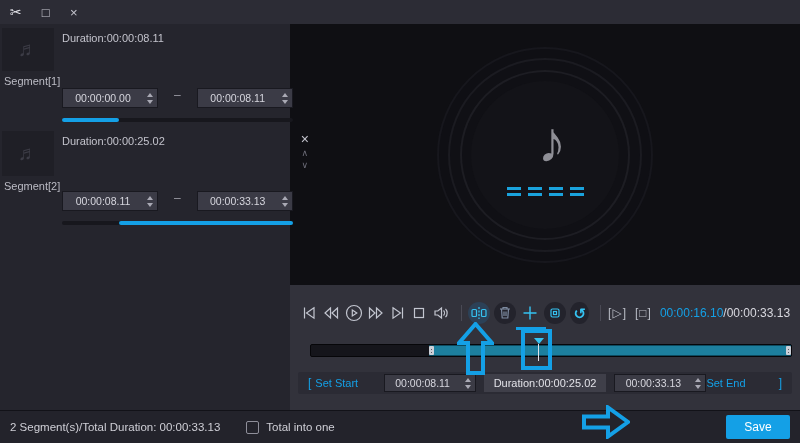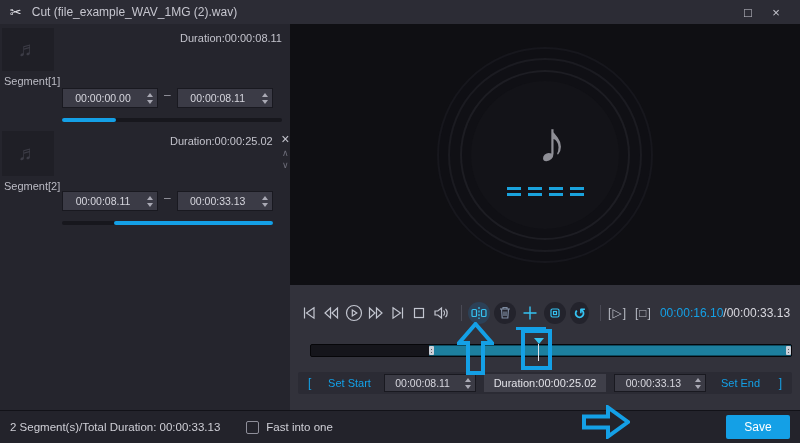--- a/index.html
+++ b/index.html
@@ -19,22 +19,22 @@
   .main { display:flex; height:386px; }
   .left-panel { width:290px; background:#25252d; position:relative; }
   .right-panel { width:510px; display:flex; flex-direction:column; }
   
   .segment { display:flex; margin-top:4px; }
   .seg-thumb-col { width:58px; padding-left:2px; }
   .seg-thumb { width:52px; height:43px; background:#1f1f26; display:flex; align-items:center; justify-content:center; }
   .seg-thumb span { color:#3c3c46; font-size:20px; }
   .seg-label { color:#bcbcc5; font-size:11px; margin-top:4px; padding-left:2px; white-space:nowrap; }
   .seg-detail { flex:1; padding:4px 8px 0 4px; }
-  .seg-duration { text-align:right; color:#c3c3cc; font-size:11px; margin-bottom:6px; }
-  .seg-inputs { display:flex; align-items:flex-start; gap:6px;margin-top:44px; }
+  .seg-duration { text-align:left; color:#c3c3cc; font-size:11px; margin-bottom:6px; }
+  .seg-inputs { display:flex; align-items:flex-start; gap:16px;margin-top:44px; }
   .time-box { background:#3b3b46; border:1px solid #191920; height:20px; display:flex; align-items:center;
               width:96px; }
   .time-box .val { flex:1; text-align:center; color:#d6d6de; font-size:10.5px; }
   .spin { width:14px; height:100%; display:flex; flex-direction:column; align-items:center; justify-content:center; gap:3px; }
   .tri-up { width:0; height:0; border-left:3px solid transparent; border-right:3px solid transparent; border-bottom:4px solid #a9a9b4; }
   .tri-dn { width:0; height:0; border-left:3px solid transparent; border-right:3px solid transparent; border-top:4px solid #a9a9b4; }
   .seg-dash { color:#9a9aa3; }
   .seg-bar { position:relative; height:4px; background:#17171d; border-radius:2px; margin-top:10px; }
   .seg-bar .fill { position:absolute; top:0; height:100%; background:#14a0e6; border-radius:2px; }
   .seg-side { width:22px; display:flex; flex-direction:column; align-items:center; padding-top:2px; }
@@ -81,21 +81,21 @@
   .handle.l { left:-1px; } .handle.r { right:-1px; }
   .handle i { width:1px; height:1px; background:#5a5a64; }
   .playhead { position:absolute; top:-7px; width:0; }
   .playhead .ph-tri { width:0; height:0; border-left:5px solid transparent; border-right:5px solid transparent;
                       border-top:6px solid #35c3f2; margin-left:-5px; }
   .playhead .ph-line { width:1px; height:17px; background:#dfe3ea; margin-left:-1px; }
   
   .trimbar { position:absolute; left:8px; right:8px; top:87px; height:22px; background:#2b2b34;
              border-radius:2px; display:flex; align-items:center; font-size:11px; padding:0 6px; }
   .trimbar .bracket { color:#14a0e6; font-size:12px; padding:0 4px; }
-  .trimbar .setlink { color:#14a0e6; flex:1; text-align:center; }
+  .trimbar .setlink { color:#14a0e6; flex:1; }
   .trimbar .time-box { height:18px; width:92px; background:#3b3b45; }
   .trimbar .dur-box { background:#3f3f49; height:18px; display:flex; align-items:center; justify-content:center;
                       padding:0 10px; margin:0 8px; color:#e2e2e8; }
   
   .footer { height:33px; background:#23232b; border-top:1px solid #121218; display:flex; align-items:center;
             padding:0 10px; }
   .footer .status { color:#cfcfd6; font-size:11.5px; }
   .checkbox { width:13px; height:13px; border:1px solid #8f8f9a; border-radius:2px; margin-left:26px; }
   .merge-label { margin-left:7px; color:#cfcfd6; font-size:11.5px; }
   .footer .spacer { flex:1; }
@@ -104,21 +104,20 @@
   
   .anno { position:absolute; z-index:9; }
   .anno-rect { left:521px; top:329px; width:31px; height:41px; border:4px solid #14a0e6; }
   .anno svg { display:block; }
 </style>
 </head>
 <body>
 
 <div class="titlebar">
   <span class="scissors">✂</span>
-  <span class="title">Cut (file_example_WAV_1MG (2).wav)</span>
   <span class="win-btn">□</span>
   <span class="win-btn">×</span>
 </div>
 
 <div class="main">
 
   <div class="left-panel">
 
     <div class="segment">
       <div class="seg-thumb-col">
@@ -340,21 +339,21 @@
         <span class="setlink">Set End</span>
         <span class="bracket">]</span>
       </div>
     </div>
   </div>
 </div>
 
 <div class="footer">
   <span class="status">2 Segment(s)/Total Duration: 00:00:33.13</span>
   <span class="checkbox"></span>
-  <span class="merge-label">Fast into one</span>
+  <span class="merge-label">Total into one</span>
   <span class="spacer"></span>
   <span class="solid-btn">Save</span>
 </div>
 
 <div class="anno" style="left:457px; top:322px;">
   <svg width="37" height="53" viewBox="0 0 37 53">
       <polygon points="18.5,2 35,21 26,21 26,51 11,51 11,21 2,21" fill="none" stroke="#14a0e6" stroke-width="4"></polygon>
     </svg>
 </div>
 <div class="anno anno-rect"></div>

